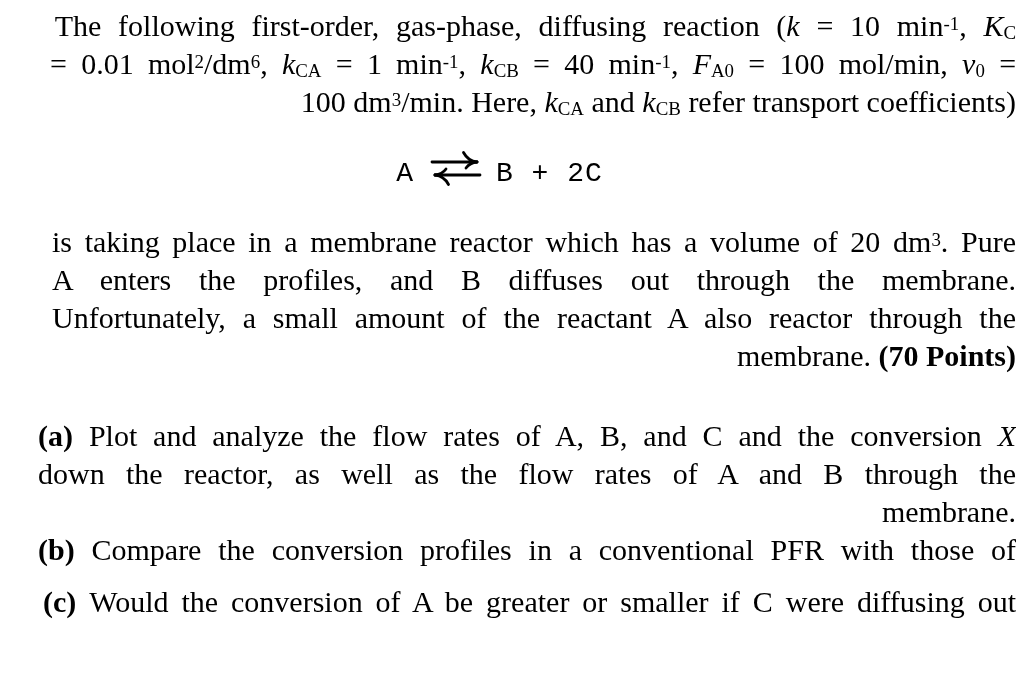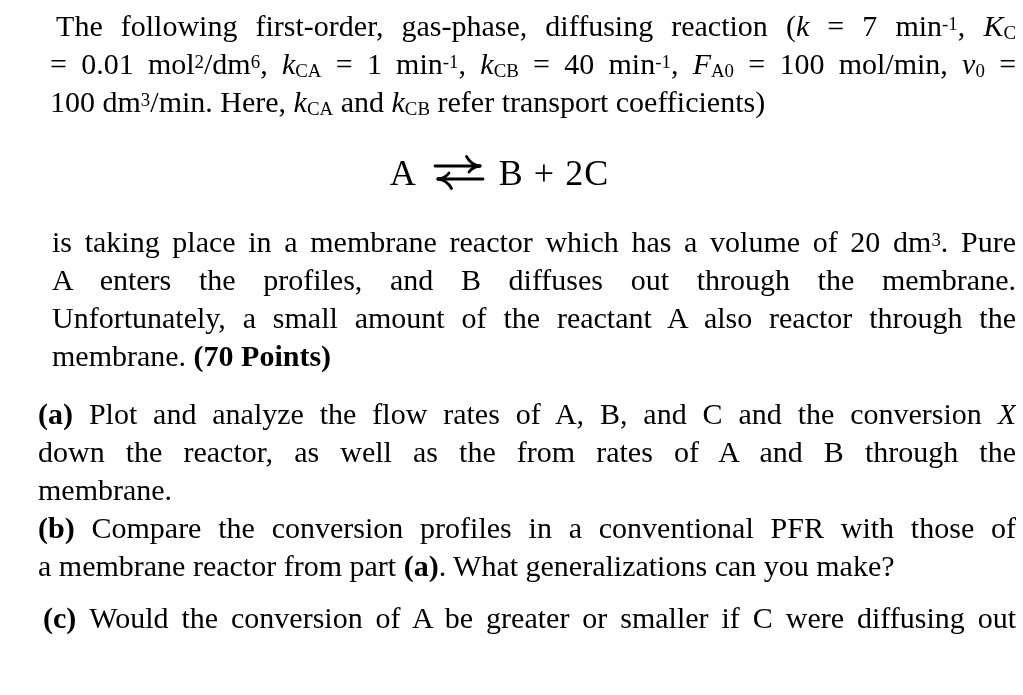--- a/index.html
+++ b/index.html
@@ -14,64 +14,65 @@
     overflow:hidden;
     font-family:"Liberation Serif","DejaVu Serif",serif;
     font-size:30px;
   }
   .para{margin:0;}
   .line{
     display:block;
     height:38px;
     line-height:38px;
     overflow:hidden;
-    text-align:left;
+    text-align:right;
     white-space:normal;
   }
   
   .just{text-align:justify;}
   .just::after{content:"";display:inline-block;width:100%;height:0;}
   .para-intro{padding-left:47px;}
   .para-intro .line:first-child{text-indent:-47px;}
   .para-body{margin-left:49px;}
   .para-part{margin-left:35px;}
   .para-body{margin-top:0;}
-  .para-part-a{margin-top:20px;}
+  .para-part-a{margin-top:42px;}
   .para-part-b{margin-top:0;}
   .para-part-c{margin-top:14px;margin-left:40px;}
   .f-n{font-weight:normal;}
   .f-b{font-weight:bold;}
   .f-i{font-style:italic;}
   .f-sup{font-size:0.63em;vertical-align:0.33em;line-height:0;}
   .f-sub{font-size:0.63em;vertical-align:-0.16em;line-height:0;}
   .equation{
     text-align:center;
     margin-top:27px;
     margin-bottom:25px;
     height:50px;
     line-height:50px;
-    font-size:36px;
+    font-size:28px;
     padding-right:20px;
+    font-family:Liberation Mono, monospace;
   }
   .equation .eq-term{letter-spacing:1px;}
   .arrow-wrap{
     display:inline-block;
     vertical-align:-7px;
     margin:0 12px 0 14px;
     line-height:0;
   }
   .arrow-wrap svg{display:block;}
 </style>
 </head>
 <body>
 
 <div class="page">
 
   <div class="para para-intro">
-      <div class="line just"><span class="f-b">(1) </span><span class="f-n">The following first-order, gas-phase, diffusing reaction (</span><span class="f-i">k</span><span class="f-n"> = 7 min</span><span class="f-sup">-1</span><span class="f-n">, </span><span class="f-i">K</span><span class="f-sub">C</span></div>
+      <div class="line just"><span class="f-b">(1) </span><span class="f-n">The following first-order, gas-phase, diffusing reaction (</span><span class="f-i">k</span><span class="f-n"> = 10 min</span><span class="f-sup">-1</span><span class="f-n">, </span><span class="f-i">K</span><span class="f-sub">C</span></div>
       <div class="line just"><span class="f-n">= 0.01 mol</span><span class="f-sup">2</span><span class="f-n">/dm</span><span class="f-sup">6</span><span class="f-n">, </span><span class="f-i">k</span><span class="f-sub">CA</span><span class="f-n"> = 1 min</span><span class="f-sup">-1</span><span class="f-n">, </span><span class="f-i">k</span><span class="f-sub">CB</span><span class="f-n"> = 40 min</span><span class="f-sup">-1</span><span class="f-n">, </span><span class="f-i">F</span><span class="f-sub">A0</span><span class="f-n"> = 100 mol/min, </span><span class="f-i">v</span><span class="f-sub">0</span><span class="f-n"> =</span></div>
       <div class="line"><span class="f-n">100 dm</span><span class="f-sup">3</span><span class="f-n">/min. Here, </span><span class="f-i">k</span><span class="f-sub">CA</span><span class="f-n"> and </span><span class="f-i">k</span><span class="f-sub">CB</span><span class="f-n"> refer transport coefficients)</span></div>
     </div>
 
   <div class="equation">
     <span class="eq-term">A</span><span class="arrow-wrap"><svg width="56" height="40" viewBox="0 0 56 40">
         <g stroke="#000000" stroke-width="2.8" fill="none" stroke-linecap="round">
           <path d="M4 14 H49"></path>
           <path d="M49 14 C43 13.5 38.5 10 35.5 4.5"></path>
           <path d="M49 14 C44 14.5 40.5 16.5 38 20"></path>
@@ -84,26 +85,25 @@
 
   <div class="para para-body">
       <div class="line just"><span class="f-n">is taking place in a membrane reactor which has a volume of 20 dm</span><span class="f-sup">3</span><span class="f-n">. Pure</span></div>
       <div class="line just"><span class="f-n">A enters the profiles, and B diffuses out through the membrane.</span></div>
       <div class="line just"><span class="f-n">Unfortunately, a small amount of the reactant A also reactor through the</span></div>
       <div class="line"><span class="f-n">membrane. </span><span class="f-b">(70 Points)</span></div>
     </div>
 
   <div class="para para-part para-part-a">
       <div class="line just"><span class="f-b">(a) </span><span class="f-n">Plot and analyze the flow rates of A, B, and C and the conversion </span><span class="f-i">X</span></div>
-      <div class="line just"><span class="f-n">down the reactor, as well as the from rates of A and B through the</span></div>
+      <div class="line just"><span class="f-n">down the reactor, as well as the flow rates of A and B through the</span></div>
       <div class="line"><span class="f-n">membrane.</span></div>
     </div>
 
   <div class="para para-part para-part-b">
       <div class="line just"><span class="f-b">(b) </span><span class="f-n">Compare the conversion profiles in a conventional PFR with those of</span></div>
-      <div class="line"><span class="f-n">a membrane reactor from part </span><span class="f-b">(a)</span><span class="f-n">. What generalizations can you make?</span></div>
     </div>
 
   <div class="para para-part para-part-c">
       <div class="line just"><span class="f-b">(c) </span><span class="f-n">Would the conversion of A be greater or smaller if C were diffusing out</span></div>
     </div>
 
 </div>
 
 </body></html>

